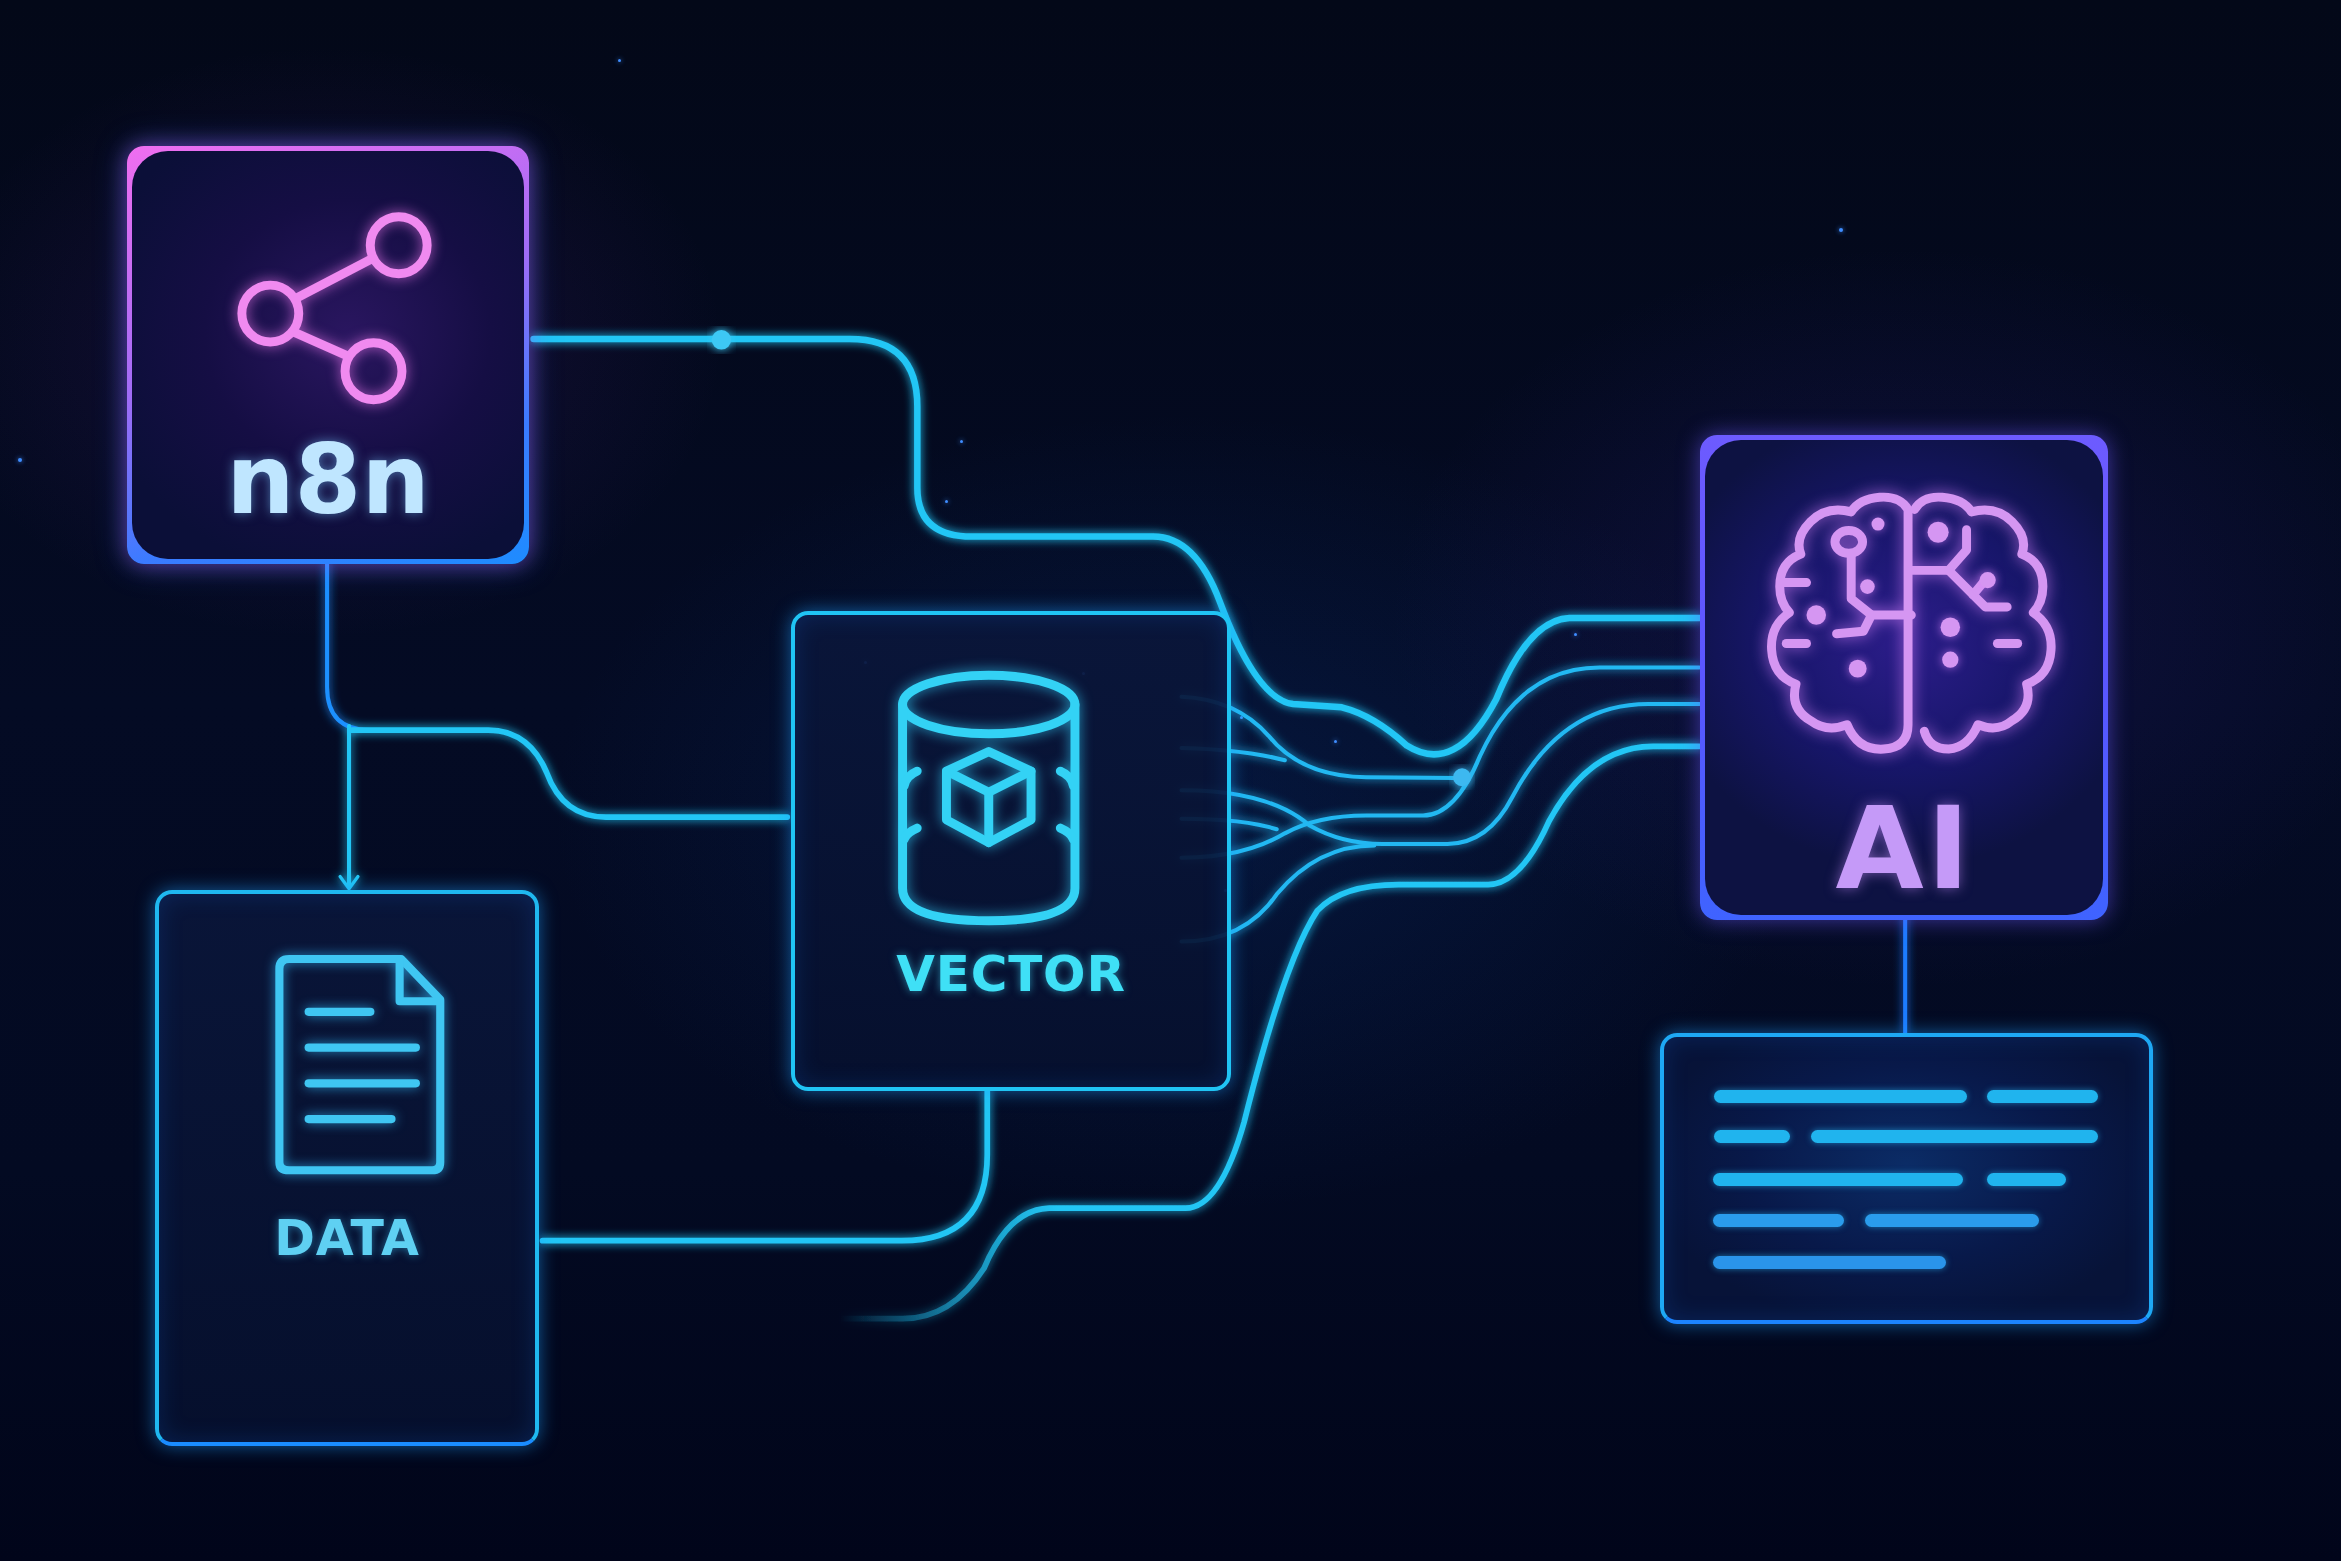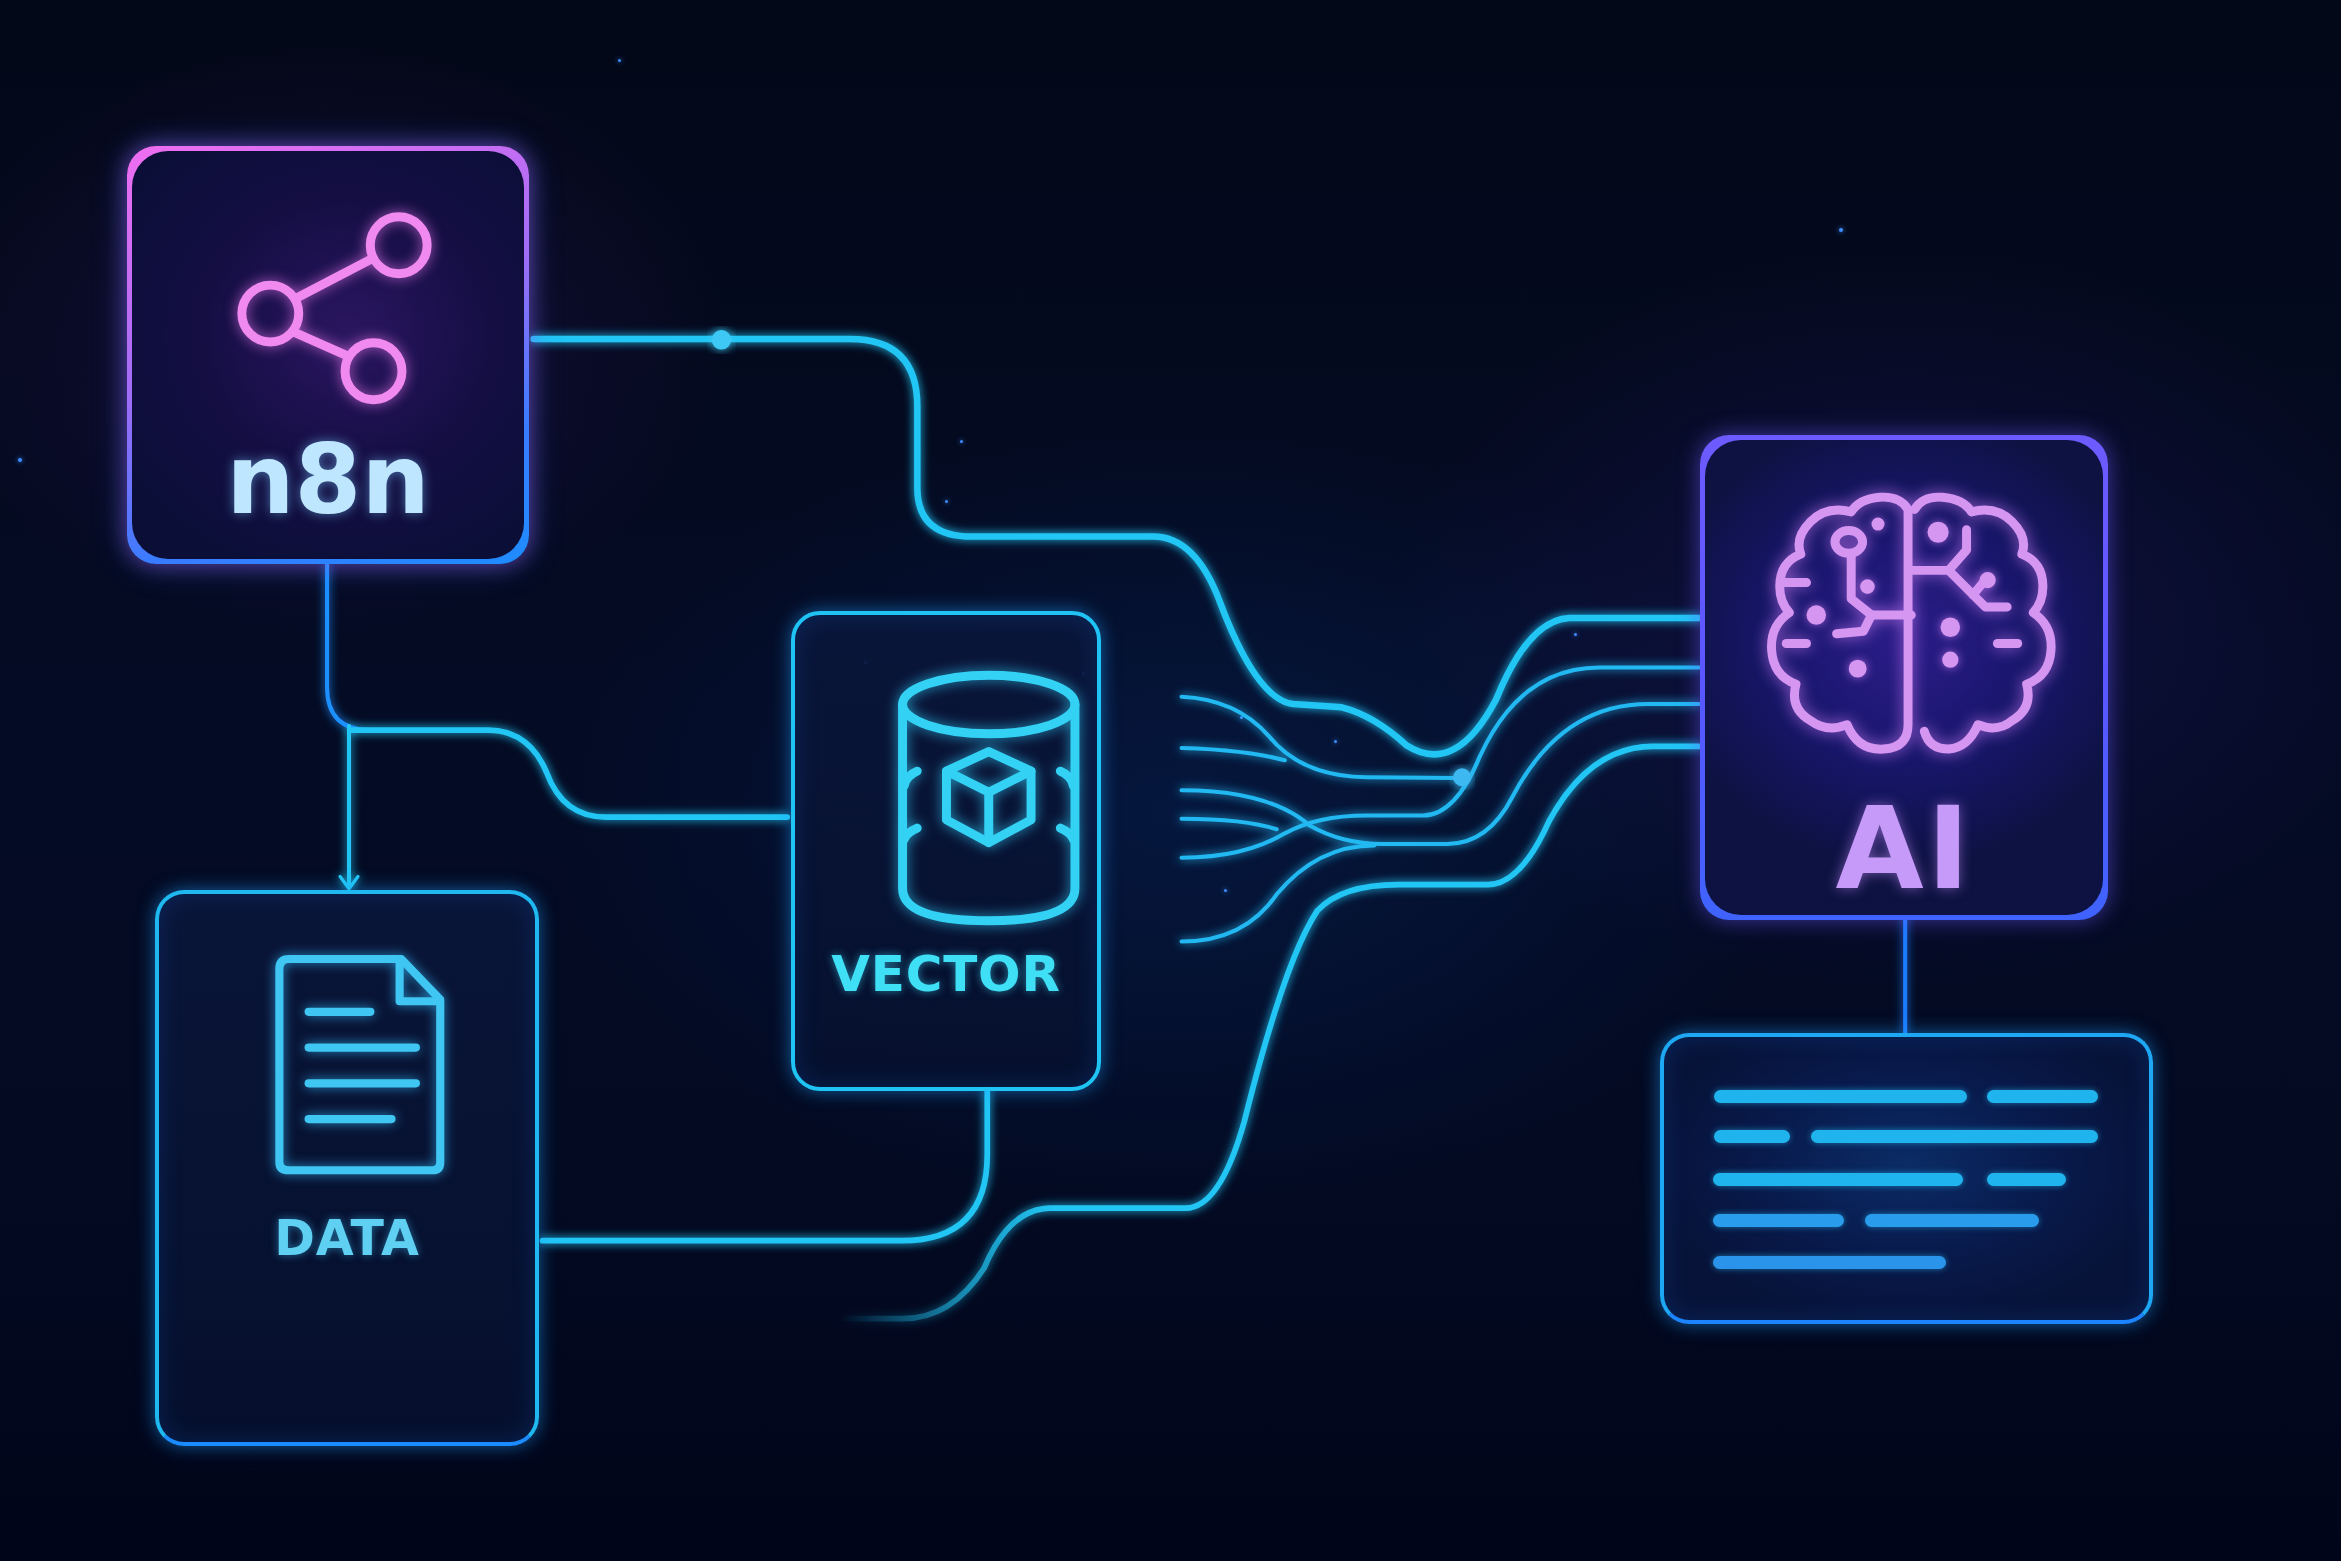--- a/index.html
+++ b/index.html
@@ -6,32 +6,32 @@
   body { width: 2342px; height: 1561px; overflow: hidden; position: relative;
          font-family: "DejaVu Sans", "Liberation Sans", sans-serif; }
   #canvas { position: absolute; left: 0; top: 0; width: 2342px; height: 1561px;
     background:
       radial-gradient(ellipse 732px 529px at 1903px 618px, rgba(60,40,170,0.22), rgba(0,0,0,0) 70%),
       radial-gradient(ellipse 569px 423px at 325px 342px, rgba(110,40,170,0.18), rgba(0,0,0,0) 70%),
       radial-gradient(ellipse 895px 569px at 1179px 813px, rgba(10,60,140,0.25), rgba(0,0,0,0) 70%),
       linear-gradient(180deg, #030818 0%, #040b24 45%, #030a22 75%, #01051a 100%);
   }
   svg.layer { position: absolute; left: 0; top: 0; width: 2342px; height: 1561px; overflow: visible; }
-  .node { position: absolute; box-sizing: border-box; border-radius: 29px; border: 4.9px solid #1fb8f0;
+  .node { position: absolute; box-sizing: border-box; border-radius: 17px; border: 4.9px solid #1fb8f0;
           background: linear-gradient(180deg, rgba(10,22,58,0.92), rgba(6,16,46,0.92));
           box-shadow: 0 0 18px rgba(30,160,255,0.55), inset 0 0 24.4px rgba(20,120,255,0.18); cursor: pointer; }
   .node-n8n { left: 127px; top: 146px; width: 402px; height: 418px;
               border: none; padding: 4.9px;
               background: linear-gradient(160deg, #f06ef0 0%, #9f6cf6 45%, #3a7bff 75%, #1e8cff 100%);
               box-shadow: 0 0 21px rgba(190,90,255,0.45), 0 0 33px rgba(40,130,255,0.35); }
   .node-n8n .inner { width: 100%; height: 100%; border-radius: 36px; box-sizing: border-box;
               background: radial-gradient(ellipse 260px 244px at 55% 45%, #2a1660 0%, #150e44 55%, #0b0f38 100%); position: relative; }
   .node-data { left: 155px; top: 890px; width: 384px; height: 556px;
                border-color: #1fb8f0; border-bottom-color: #1a8cff; }
-  .node-vector { left: 791px; top: 611px; width: 310px; height: 480px; border-color: #20c4f4; }
+  .node-vector { left: 791px; top: 611px; width: 440px; height: 480px; border-color: #20c4f4; }
   .node-ai { left: 1700px; top: 415px; width: 408px; height: 485px; border: none; padding: 4.9px;
              background: linear-gradient(180deg, #6d5bff 0%, #5a56ff 50%, #3f63ff 100%);
              box-shadow: 0 0 21px rgba(110,90,255,0.55); margin-top: 20px; }
   .node-ai .inner { width: 100%; height: 100%; border-radius: 36px; box-sizing: border-box;
              background: radial-gradient(ellipse 244px 228px at 50% 42%, #2c1d8a 0%, #17166a 55%, #0d1242 100%); position: relative; }
   .node-output { left: 1660px; top: 1033px; width: 493px; height: 291px; border-color: #1ea8f4; border-bottom-color: #1c84ff;
                  background: radial-gradient(ellipse 260px 163px at 50% 45%, #0b2c66 0%, #08194a 60%, #071338 100%); }
   .label { position: absolute; left: 0; right: 0; text-align: center; font-weight: bold; letter-spacing: 0.8px; }
   .label-n8n { top: 273px; font-size: 96px; color: #bfe6ff; letter-spacing: 0; text-shadow: 0 0 11.4px rgba(120,200,255,0.55); }
   .label-data { top: 317px; font-size: 49px; line-height: 55px; color: #5fd0f2; text-shadow: 0 0 8.1px rgba(60,200,255,0.5); }

